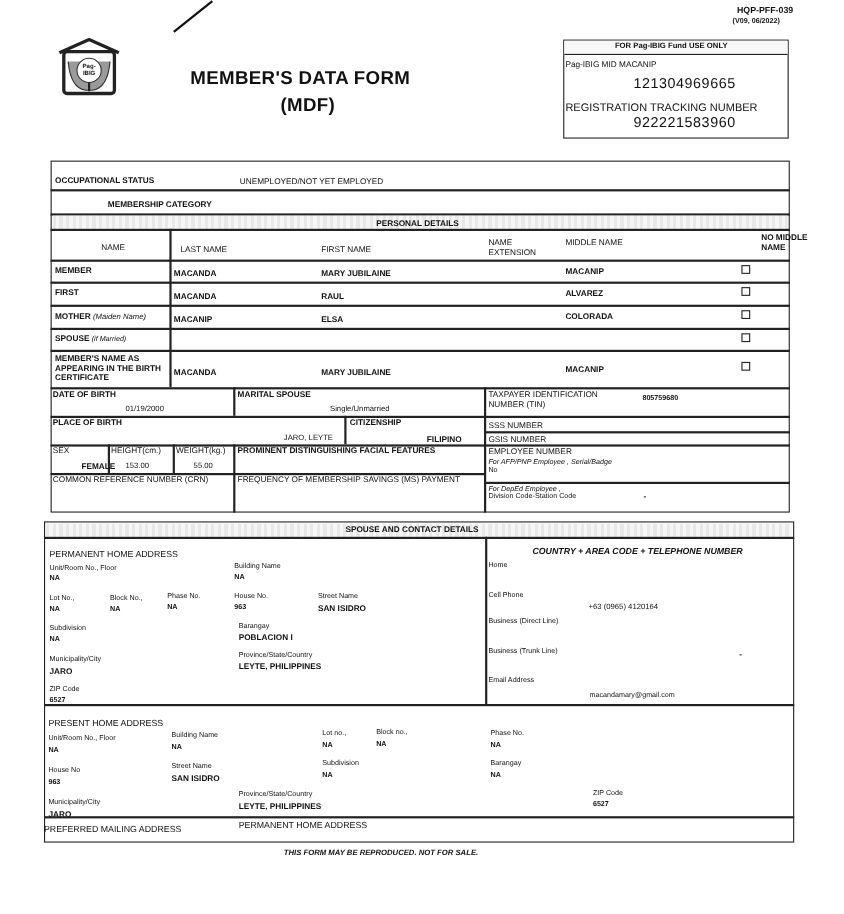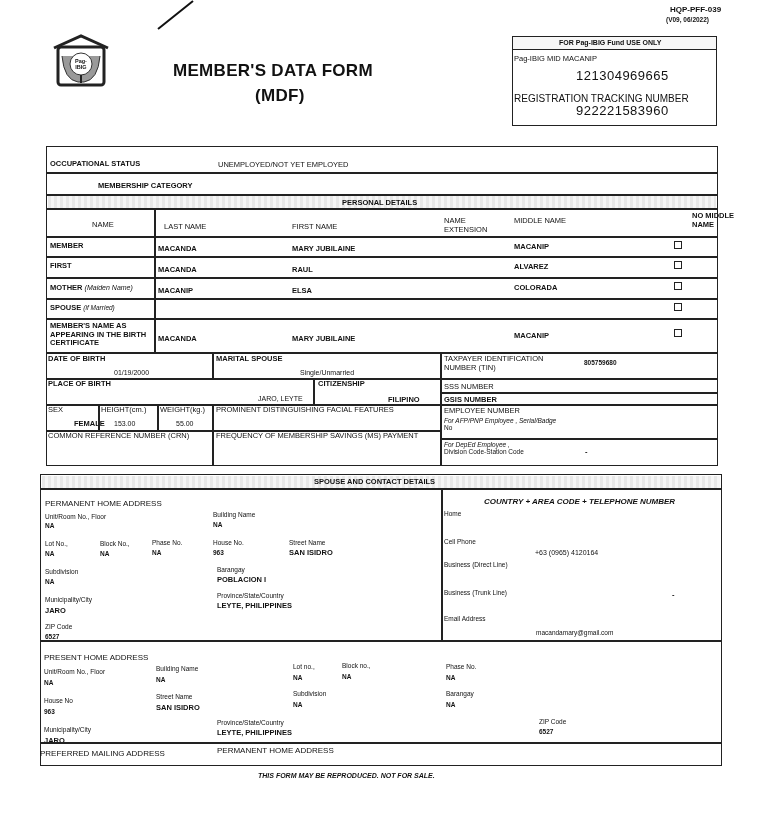--- a/index.html
+++ b/index.html
@@ -156,38 +156,38 @@
 
 <div class="abs lbl" style="left:48px; top:406px; font-weight:normal;">SEX</div>
 <div class="abs val" style="left:58px; top:419px;padding-left:16px;">FEMALE</div>
 <div class="vline" style="left:98px; top:404px; height:26px;"></div>
 <div class="abs lbl" style="left:101px; top:406px; font-weight:normal;">HEIGHT(cm.)</div>
 <div class="abs" style="left:114px; top:420px; font-size:7px;">153.00</div>
 <div class="vline" style="left:157px; top:404px; height:26px;"></div>
 <div class="abs lbl" style="left:160px; top:406px; font-weight:normal;">WEIGHT(kg.)</div>
 <div class="abs" style="left:176px; top:420px; font-size:7px;">55.00</div>
 <div class="vline" style="left:212px; top:404px; height:62px;"></div>
-<div class="abs lbl" style="left:216px; top:406px; font-weight:normal;">PROMINENT DISTINGUISHING FACIAL FEATURES</div>
+<div class="abs lbl" style="left:216px; top:406px; font-weight:bold;">PROMINENT DISTINGUISHING FACIAL FEATURES</div>
 <div class="abs val" style="left:216px; top:420px;"></div>
 <div class="hline" style="left:46px; top:430px; width:394px;"></div>
 
 <div class="abs lbl" style="left:48px; top:432px; font-weight:normal;">COMMON REFERENCE NUMBER (CRN)</div>
 <div class="abs val" style="left:60px; top:448px;"></div>
 <div class="abs lbl" style="left:216px; top:432px; font-weight:normal;">FREQUENCY OF MEMBERSHIP SAVINGS (MS) PAYMENT</div>
 <div class="abs val" style="left:230px; top:448px;"></div>
 
 <div class="abs lbl" style="left:444px; top:355px; font-weight:normal;">
   <div>TAXPAYER IDENTIFICATION</div>
   <div>NUMBER (TIN)</div>
 </div>
 <div class="abs val" style="left:584px; top:359px; font-size:6.5px;">805759680</div>
 <div class="hline" style="left:440px; top:378px; width:278px;"></div>
 <div class="abs lbl" style="left:444px; top:383px; font-weight:normal;">SSS NUMBER</div>
 <div class="hline" style="left:440px; top:392px; width:278px;"></div>
-<div class="abs lbl" style="left:444px; top:396px; font-weight:bold;">GSIS NUMBER</div>
+<div class="abs lbl" style="left:444px; top:396px; font-weight:normal;">GSIS NUMBER</div>
 <div class="hline" style="left:440px; top:404px; width:278px;"></div>
 <div class="abs lbl" style="left:444px; top:407px; font-weight:normal;">EMPLOYEE NUMBER</div>
 <div class="abs i" style="left:444px; top:417px; font-size:6.5px;">
   <div>For AFP/PNP Employee , Serial/Badge</div>
   <div style="font-style:normal;">No</div>
 </div>
 <div class="hline" style="left:440px; top:438px; width:278px;"></div>
 <div class="abs" style="left:444px; top:441px; font-size:6.5px;">
   <div class="i">For DepEd Employee ,</div>
   <div>Division Code-Station Code</div>

